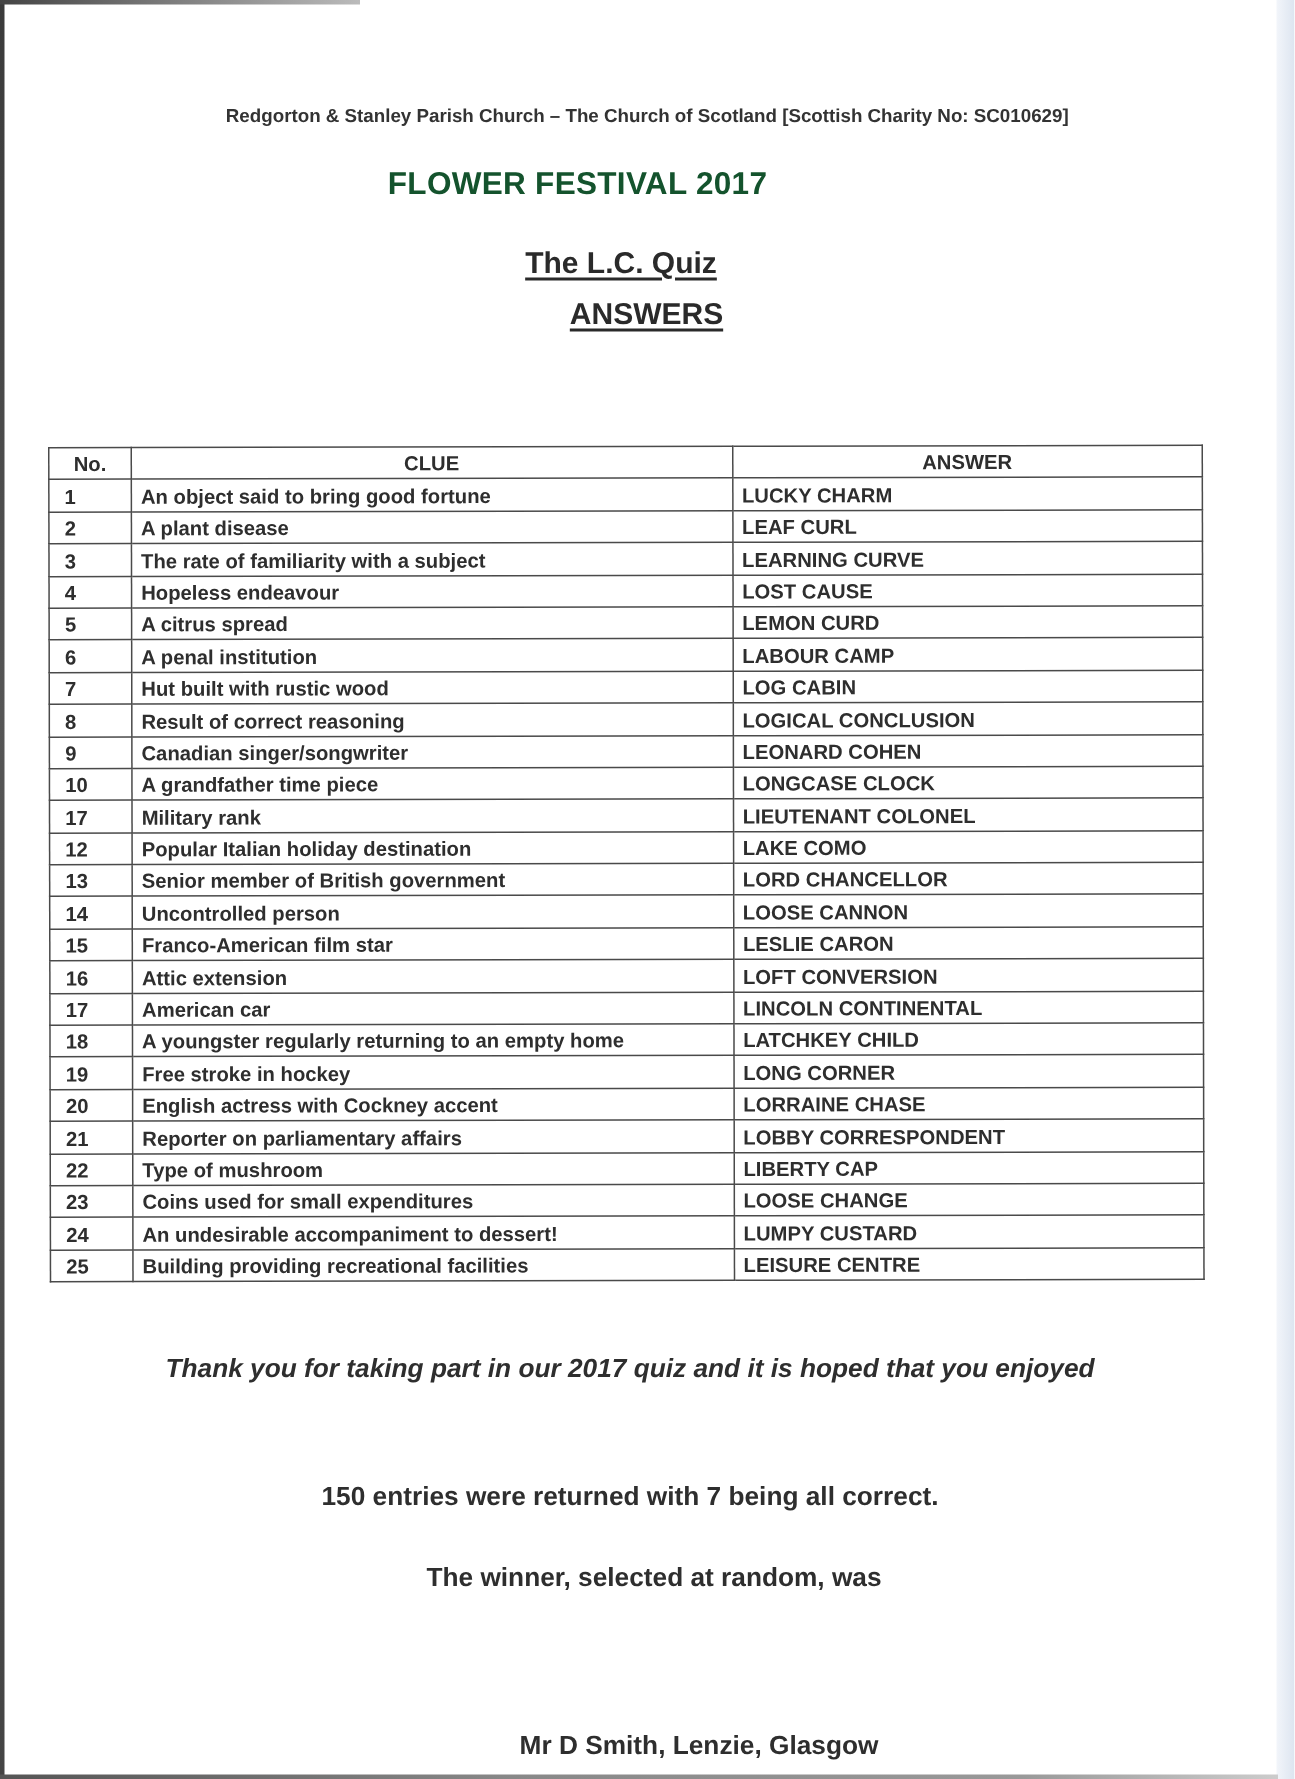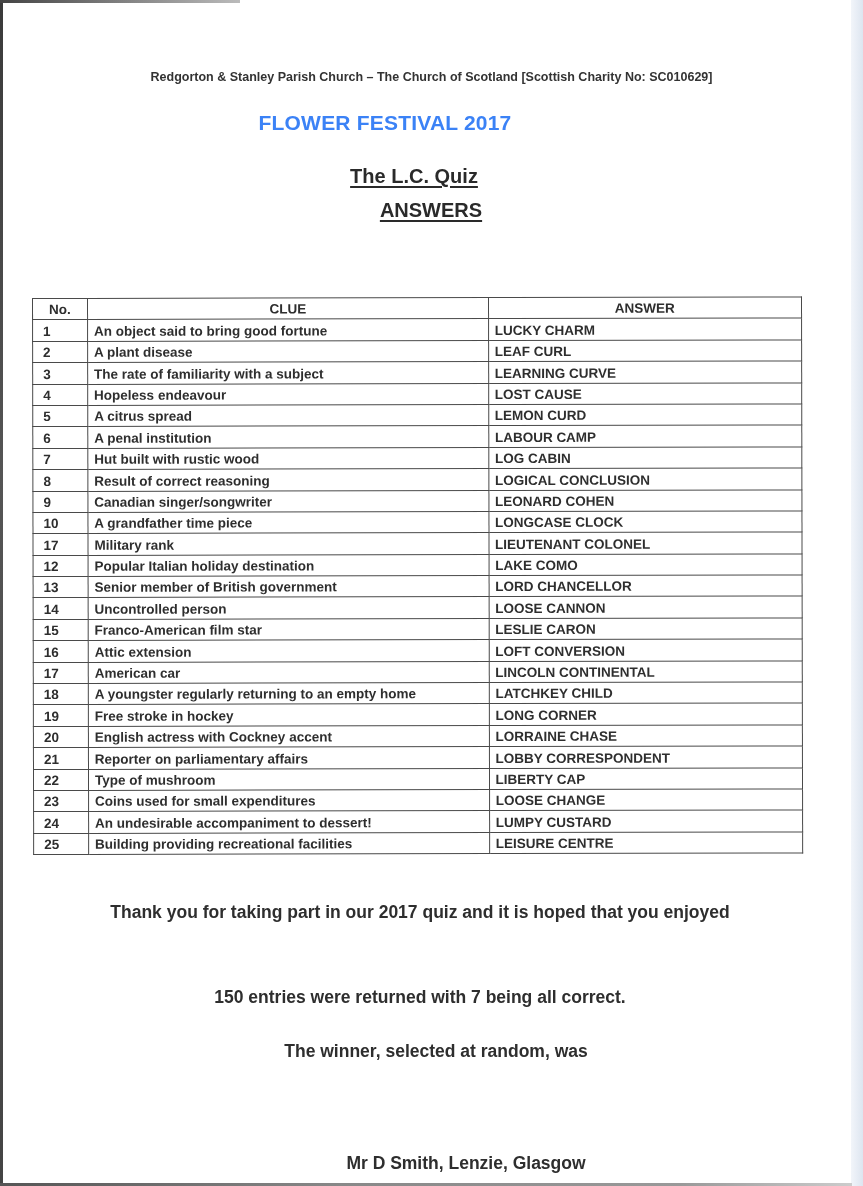--- a/index.html
+++ b/index.html
@@ -24,21 +24,21 @@
     .scan-bottom {
       position: absolute; left: 0; bottom: 0; width: 852px; height: 3px;
       background: linear-gradient(to right, #555, #888 40%, #999 80%, #ccc);
     }
     .header-line {
       position: absolute; left: 0; width: 863px; top: 70px;
       text-align: center; font-size: 12.5px; font-weight: bold; color: #333;
     }
     .title {
       position: absolute; left: 0; width: 770px; top: 111px;
-      text-align: center; font-size: 21px; font-weight: bold; color: #3b82f6;
+      text-align: center; font-size: 21px; font-weight: bold; color: #14532d;
       letter-spacing: 0.2px;
     }
     .subtitle {
       position: absolute; left: 0; width: 828px; text-align: center;
       font-size: 20px; font-weight: bold; color: #2a2a2a;
       text-decoration: underline; text-underline-offset: 3px;
     }
     .subtitle.s1 { top: 165px; text-decoration: underline; }
     .subtitle.s2 { top: 199px; padding-left: 34px; }
     table.quiz {
@@ -56,21 +56,21 @@
     table.quiz td.num { width: 55px; text-align: left; padding-left: 10px; }
     table.quiz td.clue { width: 401px; }
     table.quiz td.ans { width: 314px; }
     table.quiz th.h-num { width: 55px; }
     table.quiz th.h-clue { width: 401px; }
     table.quiz th.h-ans { width: 314px; }
     .footer-text {
       position: absolute; left: 0; width: 840px; text-align: center;
       font-size: 17.5px; font-weight: bold; color: #2e2e2e; line-height: 30px;
     }
-    .f1 { top: 897px; }
+    .f1 { top: 897px; font-style: italic; }
     .f2 { top: 982px; }
     .f3 { top: 1036px; padding-left: 32px; }
     .f4 { top: 1148px; margin-left: 46px; }
   </style>
 </head>
 <body>
 
 <div class="scan-left"></div>
 <div class="scan-top"></div>
 <div class="scan-right"></div>

